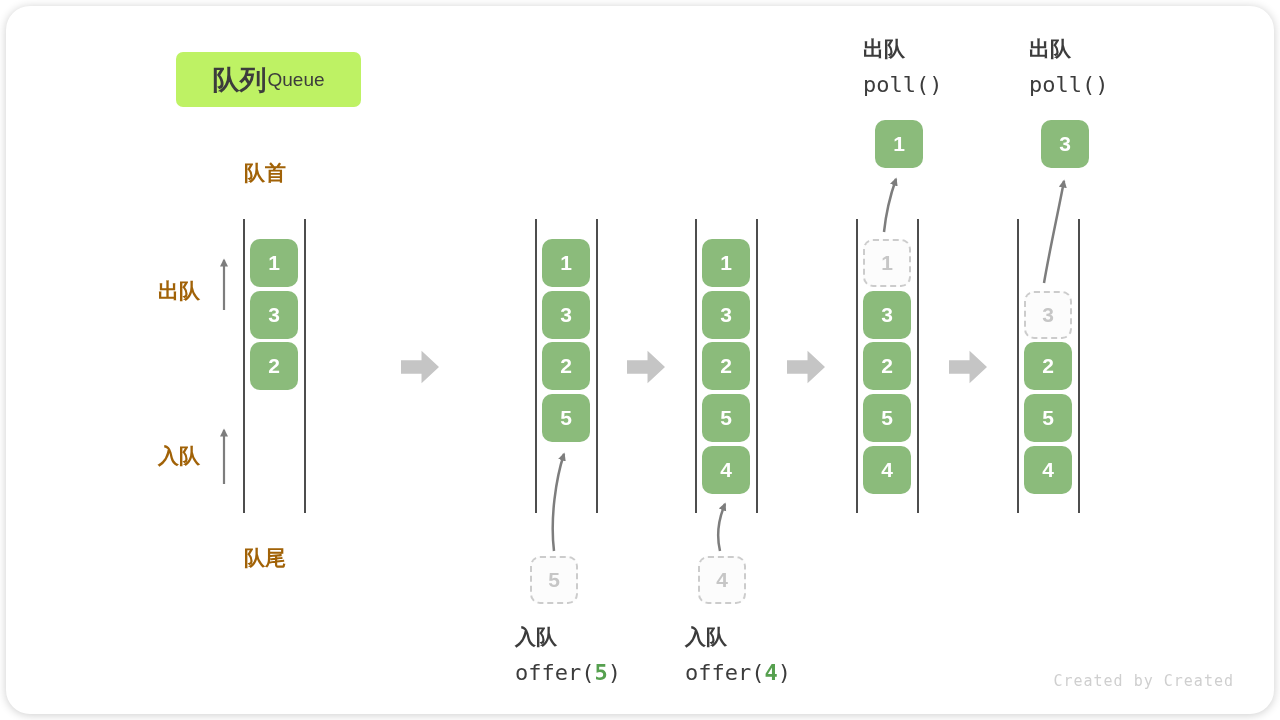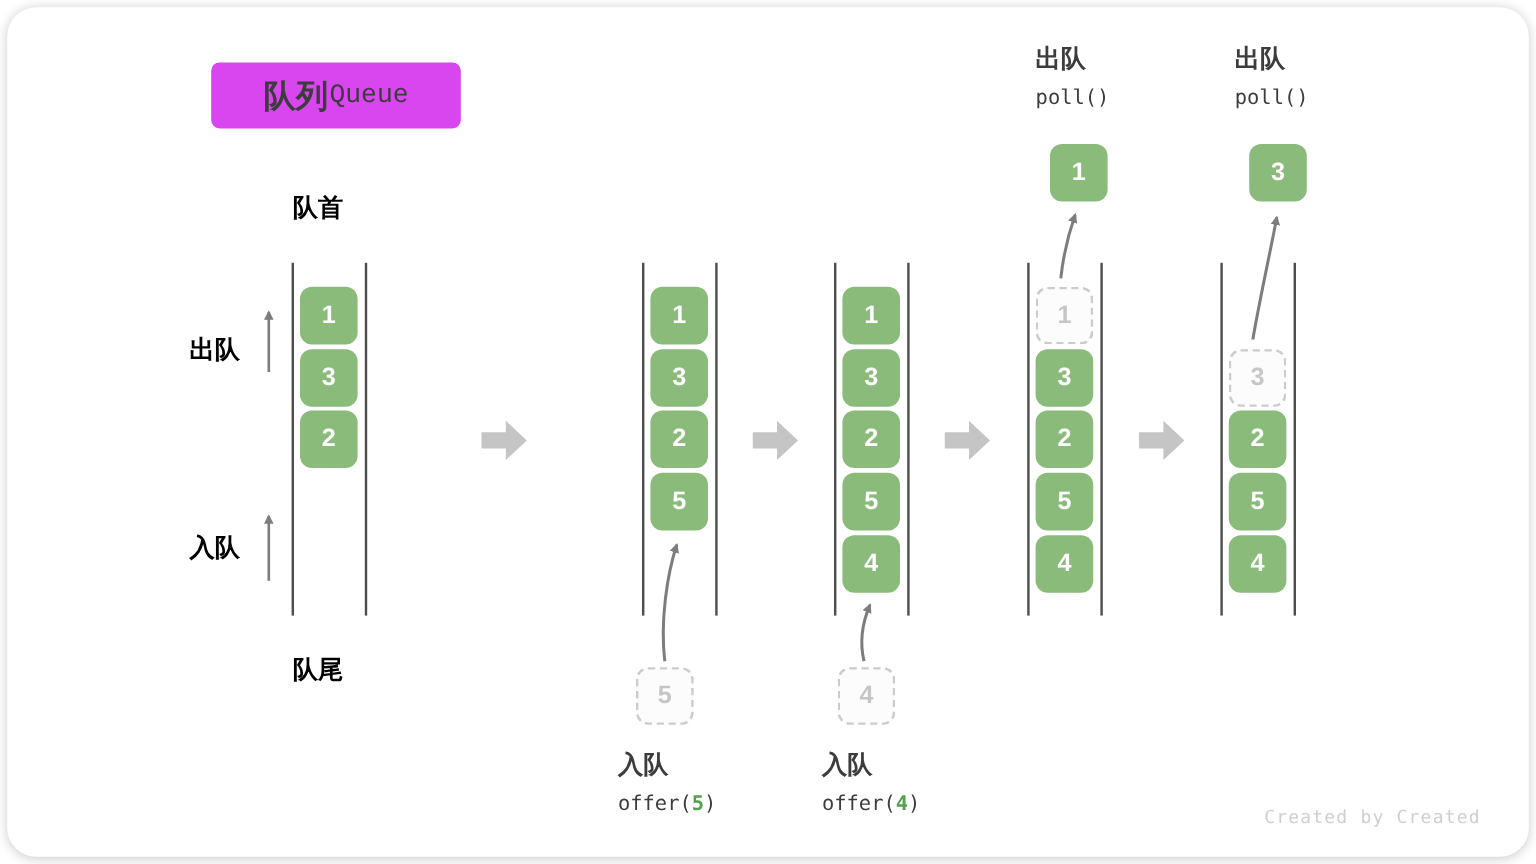--- a/index.html
+++ b/index.html
@@ -6,49 +6,49 @@
   *{box-sizing:border-box;}
   body{font-family:"Liberation Sans","DejaVu Sans",sans-serif;color:#3c3c3c;}
   .card{
     position:absolute;left:6px;top:6px;width:1268px;height:708px;
     background:#ffffff;border-radius:24px;
     box-shadow:0 1px 10px rgba(0,0,0,0.20);
   }
   .abs{position:absolute;}
   
   .title-box{
-    position:absolute;left:170px;top:46px;width:208px;height:55px;
-    background:#d946ef;border-radius:7px;
+    position:absolute;left:170px;top:46px;width:185px;height:55px;
+    background:#bef264;border-radius:7px;
     display:flex;align-items:center;justify-content:center;gap:1px;
   }
   .title-zh{font-size:27px;font-weight:bold;color:#3c3c3c;}
-  .title-en{font-size:22px;font-family:Liberation Mono, monospace;color:#3c3c3c;}
+  .title-en{font-size:19px;font-family:Liberation Sans, sans-serif;color:#3c3c3c;}
   
-  .zh-label{font-size:21px;font-weight:bold;color:#000000;white-space:nowrap;}
+  .zh-label{font-size:21px;font-weight:bold;color:#a16207;white-space:nowrap;}
   
   .wall{position:absolute;top:213px;width:1.5px;height:294px;background:#4d4d4d;}
   
   .slot{
     position:absolute;width:48px;height:48px;border-radius:10px;
     display:flex;align-items:center;justify-content:center;
     font-size:21px;font-weight:bold;
   }
   .slot.solid{background:#8bbb7b;color:#ffffff;}
   .slot.dashed{
     background:#fcfcfc;border:2.5px dashed #cccccc;color:#c6c6c6;
   }
   
   .block-arrow{
     position:absolute;width:38px;height:34px;background:#c5c5c5;
     clip-path:polygon(0 30%,54% 30%,54% 2%,100% 50%,54% 98%,54% 70%,0 70%);
   }
   
   .op-caption{position:absolute;display:flex;flex-direction:column;gap:9px;}
   .op-zh{font-size:21px;font-weight:bold;color:#3c3c3c;}
-  .op-code{font-size:17px;font-family:"DejaVu Sans Mono","Liberation Mono",monospace;color:#3c3c3c;white-space:nowrap;}
+  .op-code{font-size:22px;font-family:"DejaVu Sans Mono","Liberation Mono",monospace;color:#3c3c3c;white-space:nowrap;}
   .op-code .arg{color:#56a04f;font-weight:bold;}
   
   .arrow-layer{position:absolute;left:0;top:0;width:1280px;height:720px;pointer-events:none;}
   
   .watermark{
     position:absolute;right:40px;bottom:24px;
     font-family:"DejaVu Sans Mono","Liberation Mono",monospace;
     font-size:15px;color:#cfcfcf;letter-spacing:1px;
   }
 </style>

